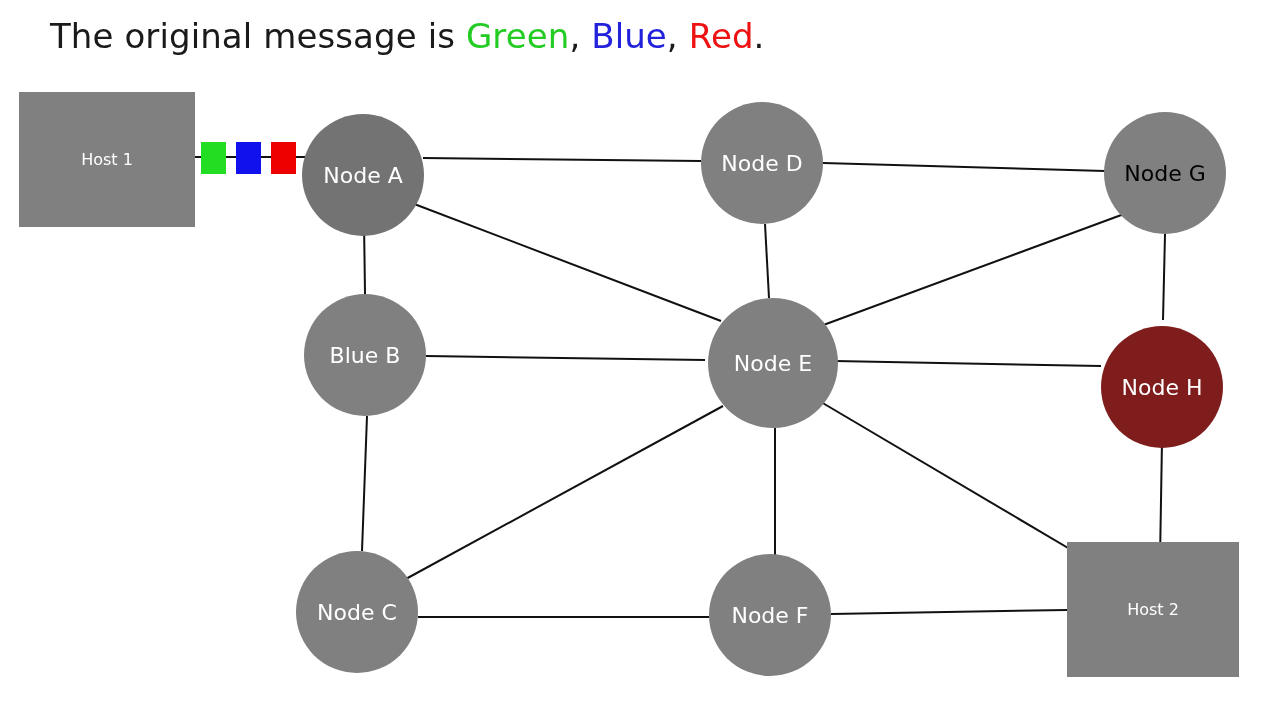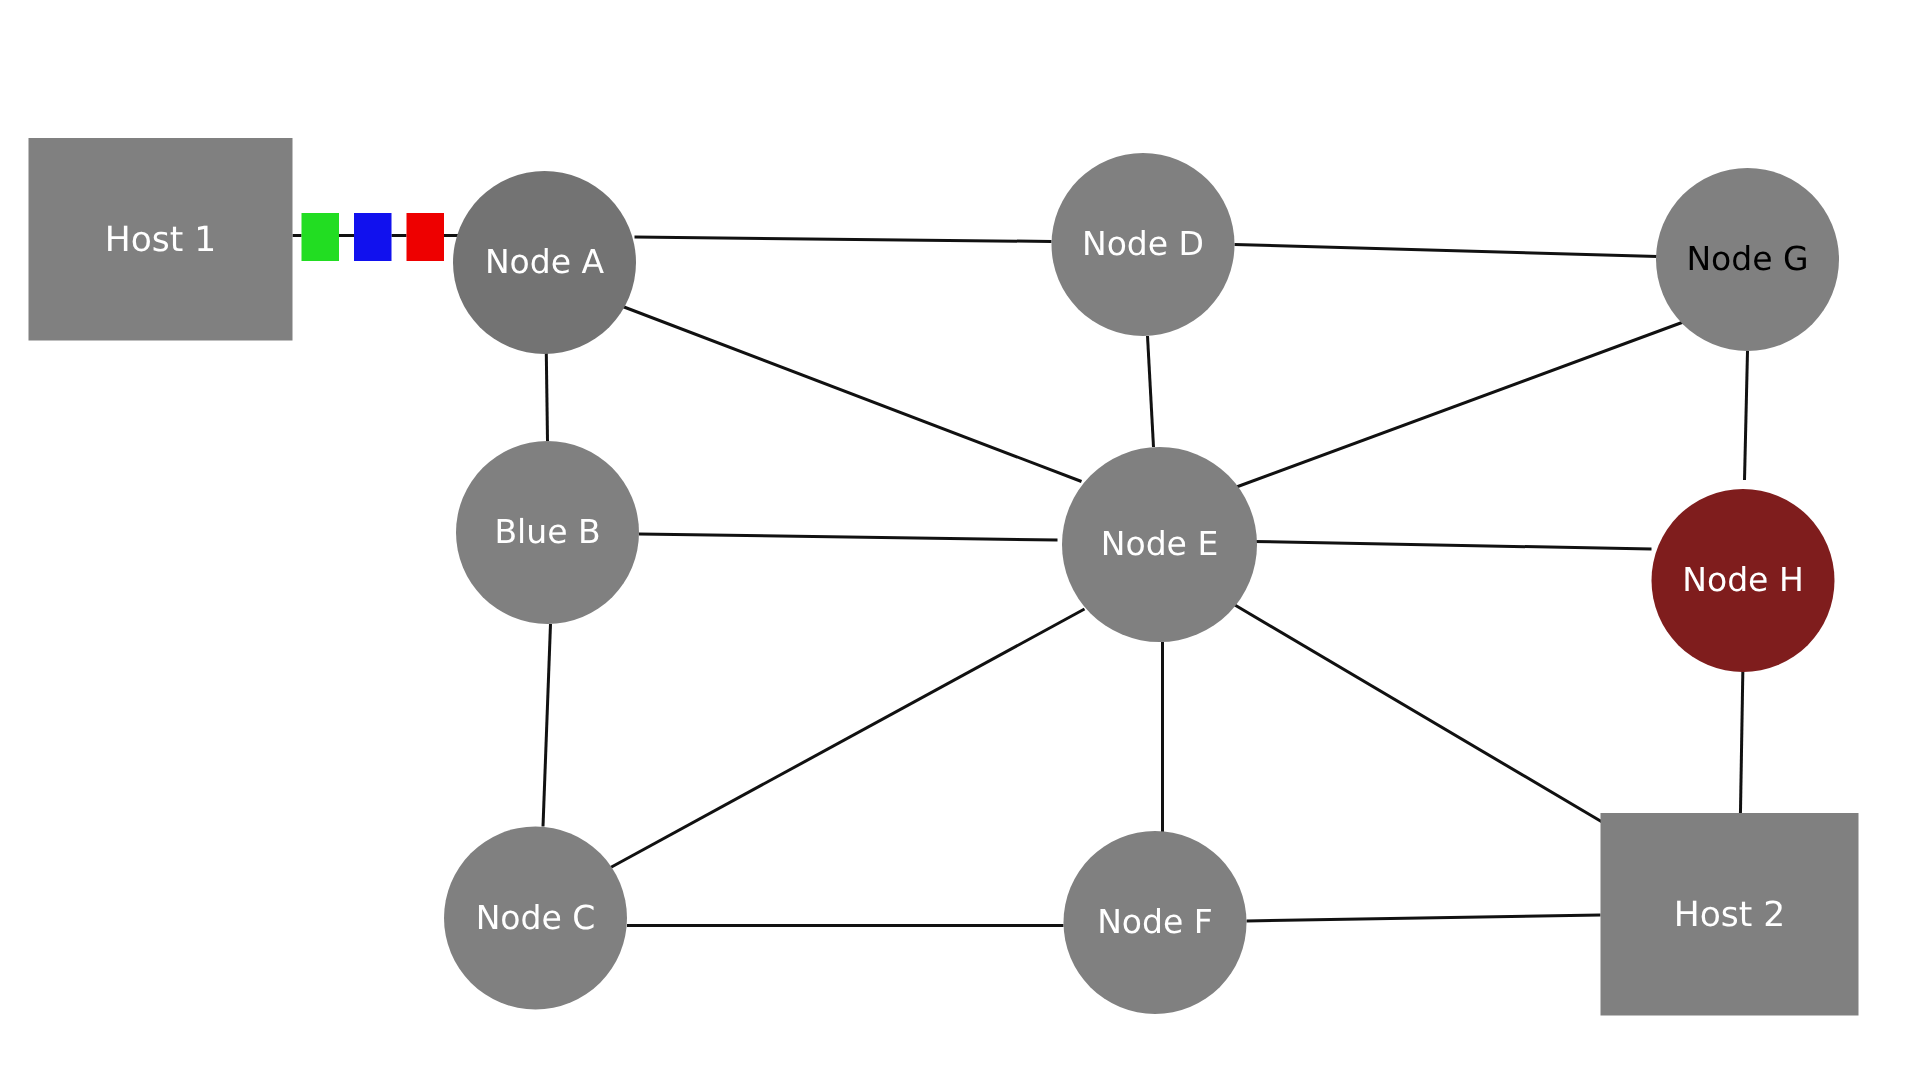--- a/index.html
+++ b/index.html
@@ -52,37 +52,40 @@
     text-align: center;
     box-sizing: border-box;
   }
   .host {
     position: absolute;
     background: #808080;
     display: flex;
     align-items: center;
     justify-content: center;
     color: #ffffff;
-    font-size: 23px;
+    font-size: 16px;
     text-align: center;
     box-sizing: border-box;
   }
   .packet {
     position: absolute;
     box-sizing: border-box;
   }
   .node-label, .host-label {
     pointer-events: none;
   }
 </style>
 </head>
 <body>
 
 <div id="stage">
 
+  <div id="title">
+    <span>The original message is </span><span class="w-green">Green</span><span>, </span><span class="w-blue">Blue</span><span>, </span><span class="w-red">Red</span><span>.</span>
+  </div>
 
   <svg id="edges" viewBox="0 0 1280 720" xmlns="http://www.w3.org/2000/svg">
       <line x1="195" y1="157" x2="201" y2="157" stroke="#111111" stroke-width="2" stroke-linecap="butt"></line>
       <line x1="226" y1="157" x2="236" y2="157" stroke="#111111" stroke-width="2" stroke-linecap="butt"></line>
       <line x1="261" y1="157" x2="271" y2="157" stroke="#111111" stroke-width="2" stroke-linecap="butt"></line>
       <line x1="296" y1="157" x2="306" y2="157" stroke="#111111" stroke-width="2" stroke-linecap="butt"></line>
       <line x1="423" y1="158" x2="701" y2="161" stroke="#111111" stroke-width="2" stroke-linecap="butt"></line>
       <line x1="364" y1="221" x2="365" y2="294" stroke="#111111" stroke-width="2" stroke-linecap="butt"></line>
       <line x1="409" y1="202" x2="721" y2="321" stroke="#111111" stroke-width="2" stroke-linecap="butt"></line>
       <line x1="426" y1="356" x2="705" y2="360" stroke="#111111" stroke-width="2" stroke-linecap="butt"></line>

